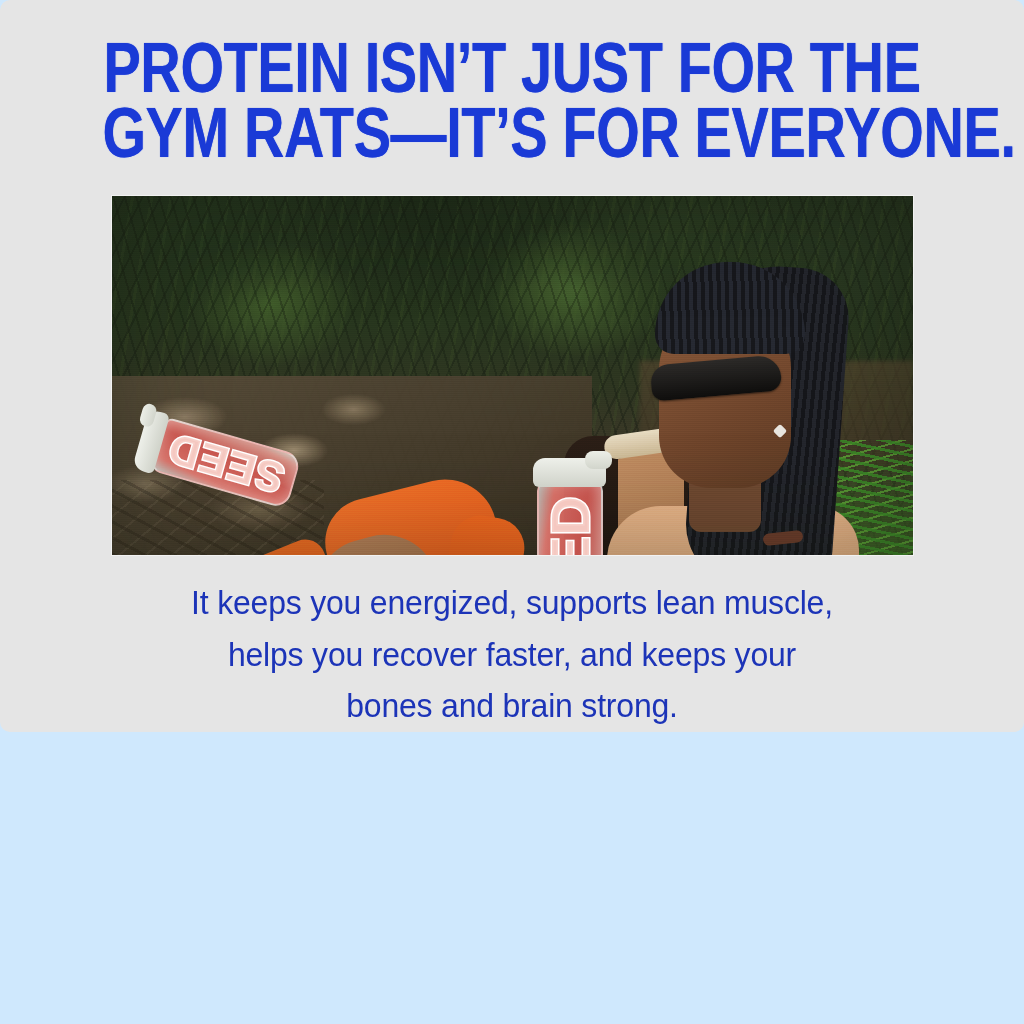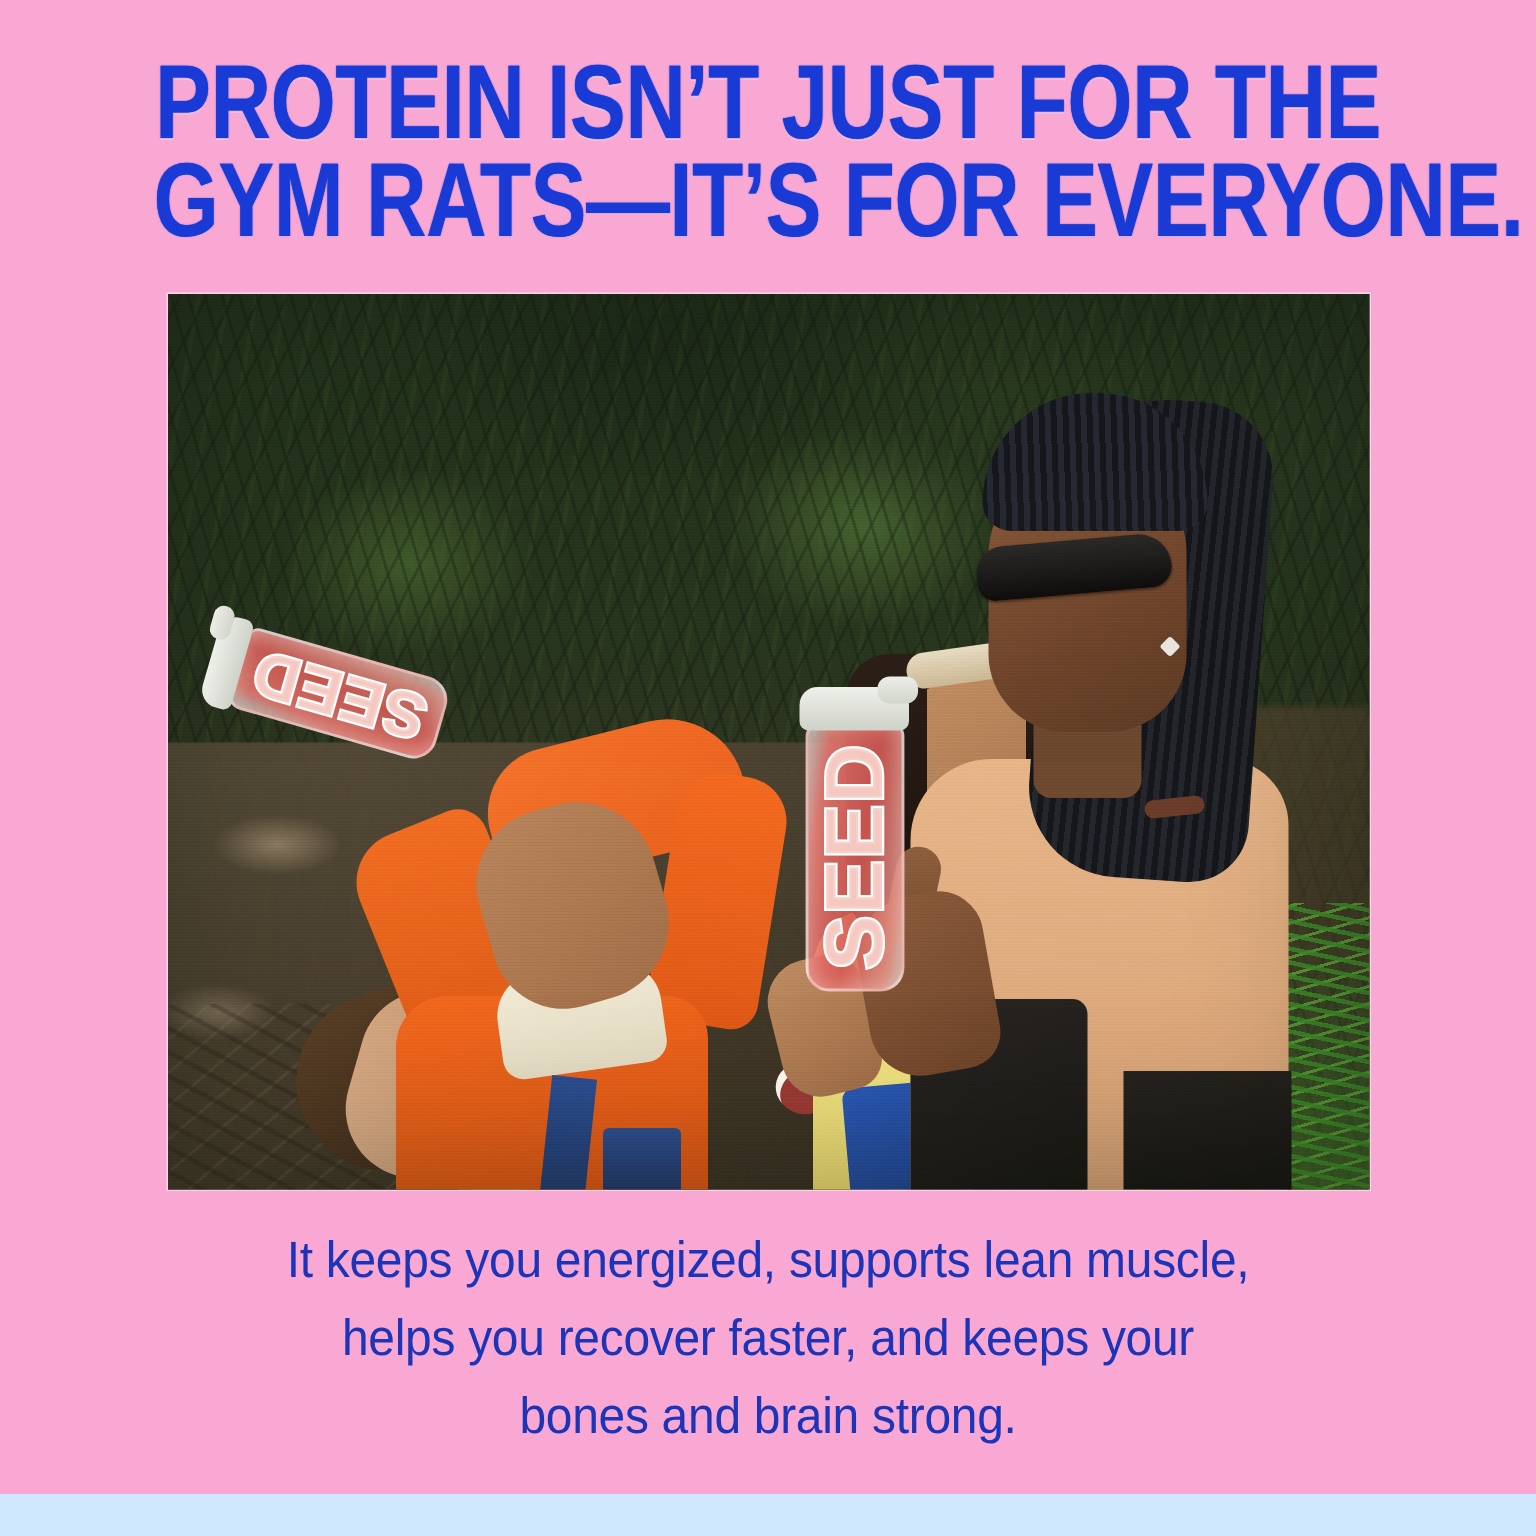--- a/index.html
+++ b/index.html
@@ -11,26 +11,27 @@
     width: 1024px;
     height: 1024px;
     overflow: hidden;
     background: #cfe8fd;
     font-family: "Liberation Sans", sans-serif;
   }
 
   .ad-card {
     position: relative;
     width: 1024px;
-    height: 996px;
-    background: #f9a8d4;
+    height: 732px;
+    background: #e5e5e5;
     display: flex;
     flex-direction: column;
     align-items: center;
     box-sizing: border-box;
+    border-radius: 10px;
   }
 
   
   .headline {
     width: 100%;
     text-align: center;
     padding-top: 36px;
     user-select: none;
   }
   .headline-line {

